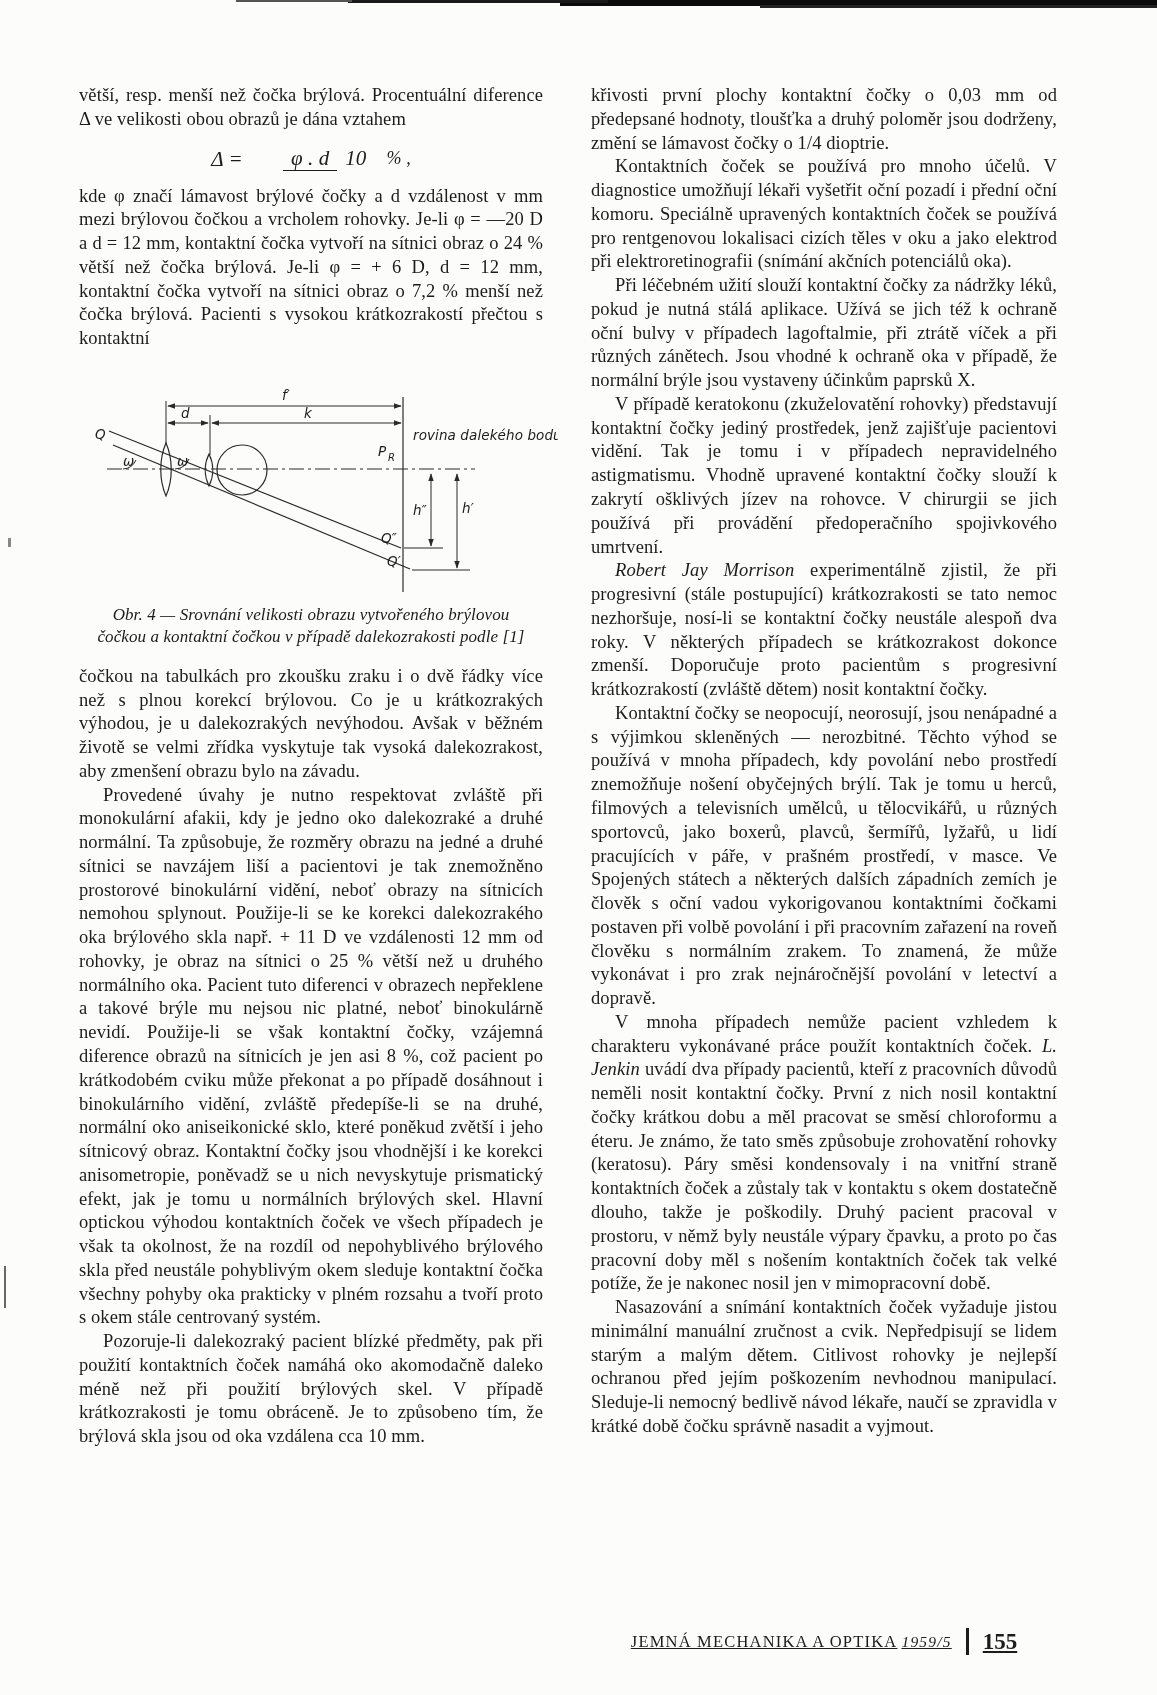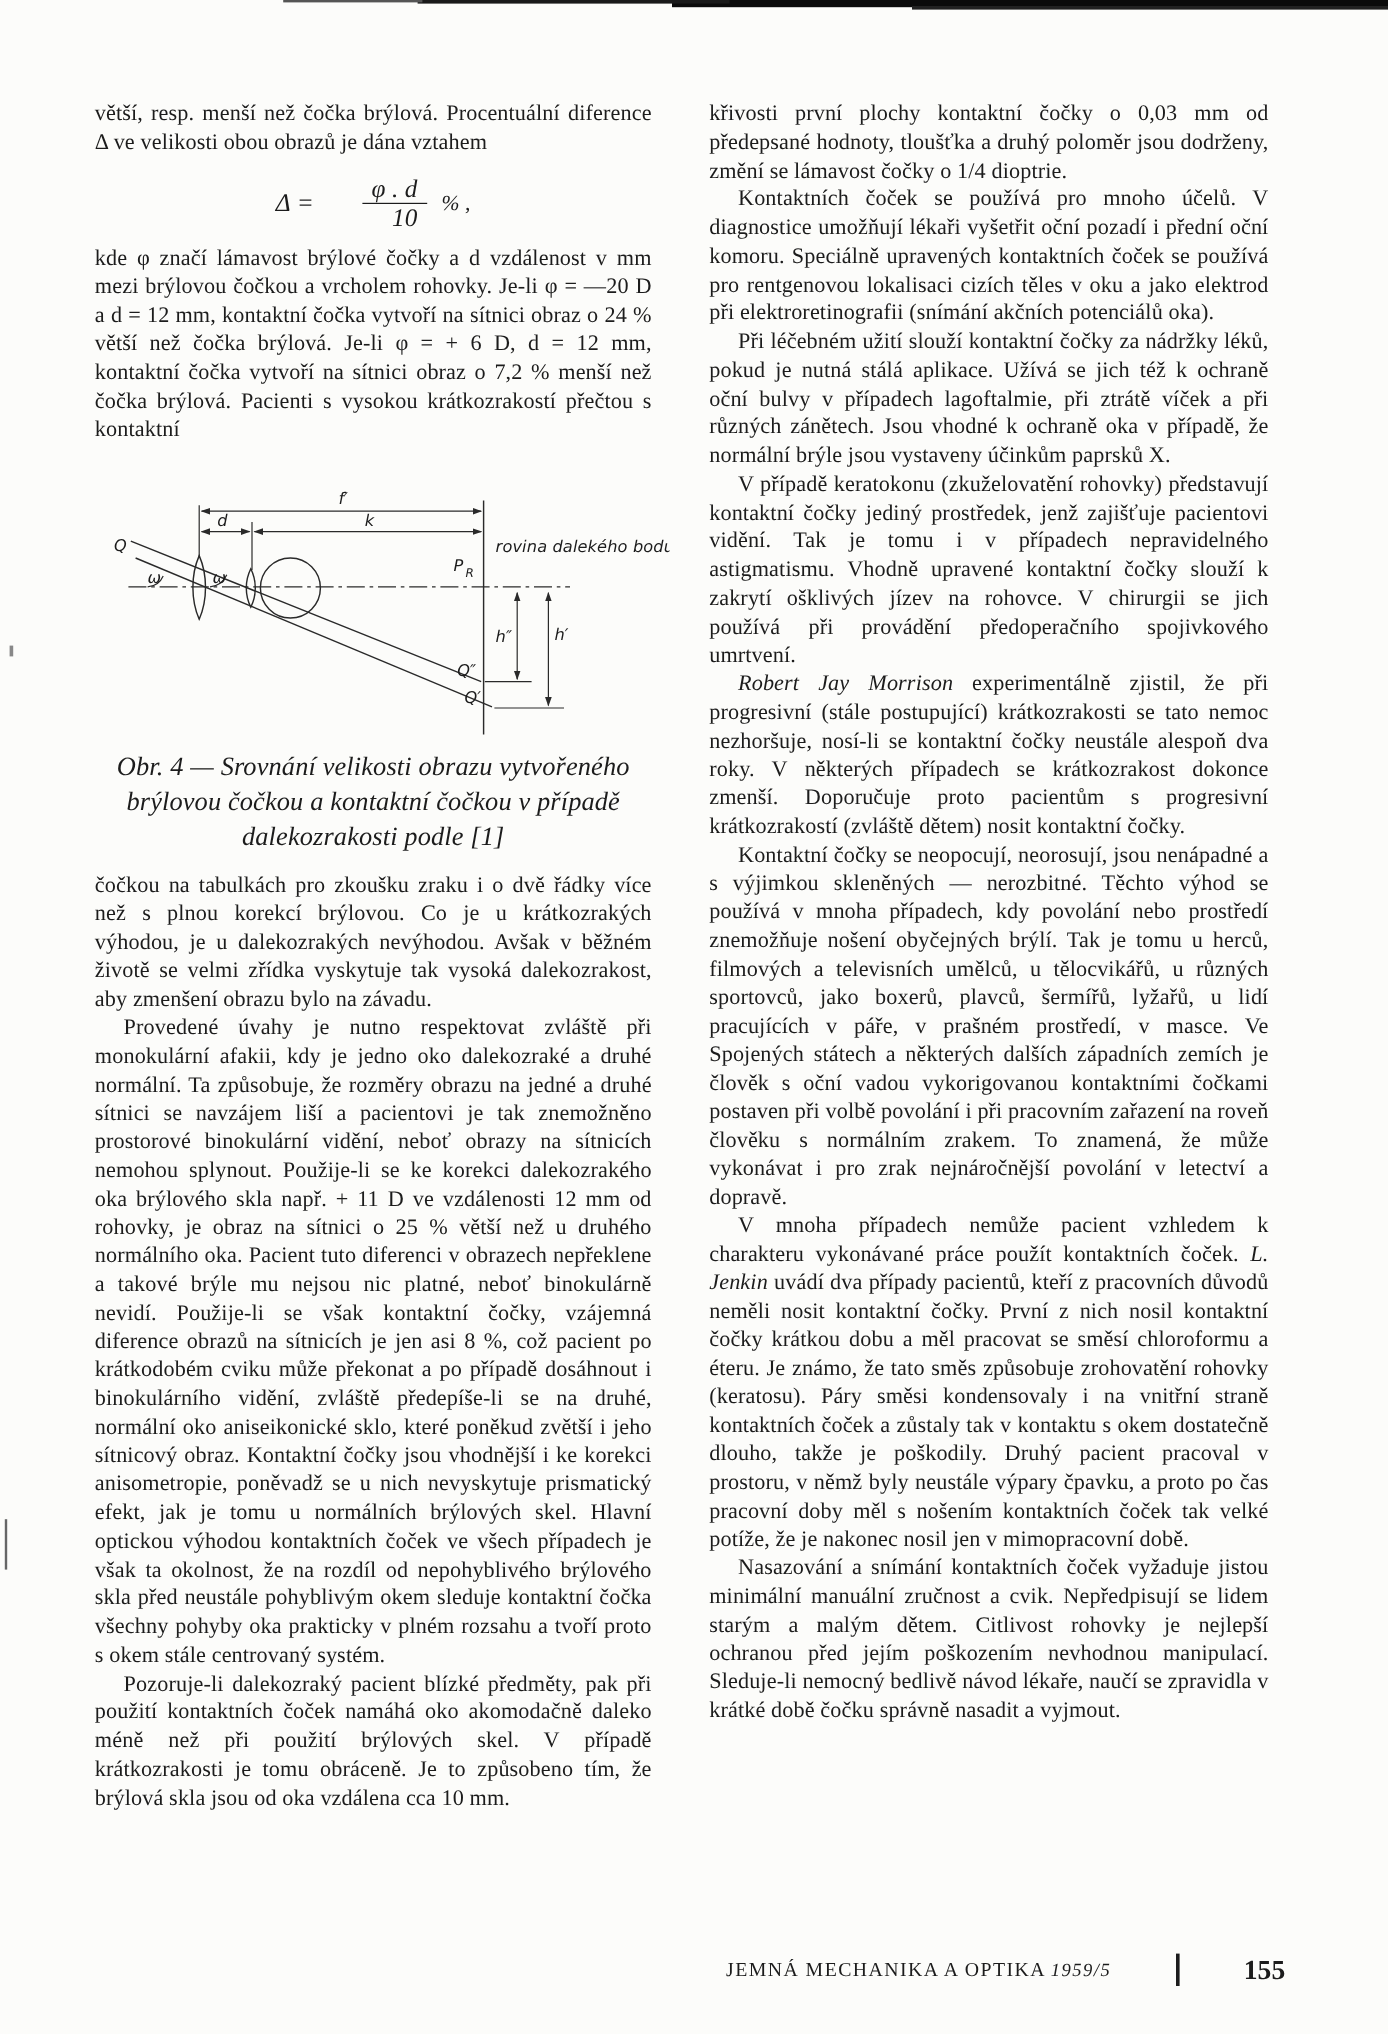--- a/index.html
+++ b/index.html
@@ -17,39 +17,39 @@
   #left-col{left:79px;}
   #right-col{left:591px;width:466px;}
   p{margin:0;}
   p.indent{text-indent:24px;}
   .it{font-style:italic;}
   
   .formula{
     display:flex;justify-content:center;align-items:center;gap:12px;
     margin:14px 0 12px;font-size:21px;font-style:italic;
   }
-  .frac{display:inline-flex;flex-direction:column;align-items:flex-end;line-height:1.1;margin-left:28px;}
+  .frac{display:inline-flex;align-items:flex-start;line-height:1.1;margin-left:28px;}
   .frac .num{padding:0 8px;border-bottom:1.7px solid #1c1c1c;}
   .frac .den{padding:0 8px;}
   .formula .tail{font-size:18px;}
   
   figure{margin:8px 0 0;padding:0;}
   .fig-svg{margin-left:-16px;display:block;}
   figcaption{
-    font-style:italic;text-align:center;font-size:22px;line-height:1.32;
+    font-style:italic;text-align:center;font-size:17px;line-height:1.32;
     margin:10px 14px 16px;text-indent:0;
   }
   .section-heading{
     font-weight:bold;text-align:center;text-indent:0;
     margin:15px 0 13px;font-size:18.8px;
   }
   
   .footer{
-    position:absolute;left:605px;top:1628px;width:466px;
-    display:flex;justify-content:space-between;align-items:center;gap:14px;
+    position:absolute;left:591px;top:1628px;width:466px;
+    display:flex;justify-content:center;align-items:center;gap:14px;text-decoration:underline;
   }
   .footer .journal{
     font-size:16.5px;letter-spacing:1.2px;white-space:nowrap;
   }
   .footer .issue{font-style:italic;font-size:15.5px;margin-left:4px;}
   .footer .bar{width:3px;height:27px;background:#1c1c1c;}
   .footer .pagenum{font-weight:bold;font-size:23px;}
   
   .artifact{position:absolute;background:#0b0b0b;}
   #art-top-1{top:0;left:560px;width:597px;height:6px;}

